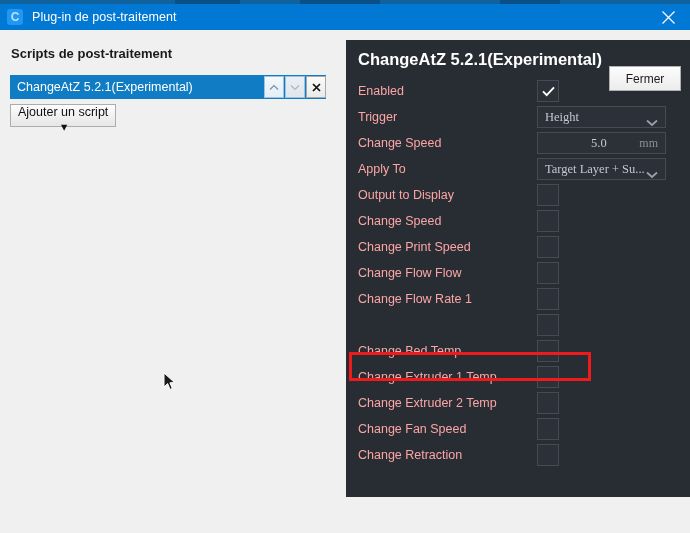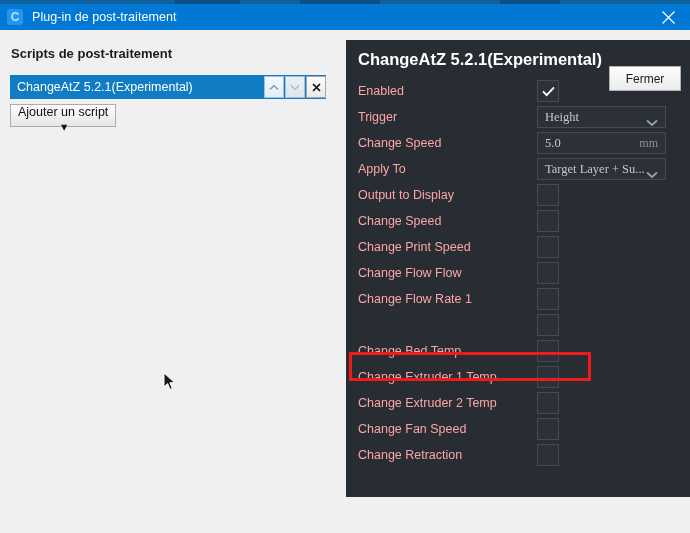--- a/index.html
+++ b/index.html
@@ -246,20 +246,21 @@
   }
 
   .textfield {
     width: 129px; height: 22px;
     box-sizing: border-box;
     border: 1px solid #454b53;
     background: #2c3139;
     display: flex;
     align-items: center;
     position: relative;
+    padding-left: 46px;
   }
   .textfield .val {
     margin-left: 7px;
     font-size: 12.5px;
     color: #c3c8cf;
   }
   .textfield .unit {
     position: absolute;
     right: 7px;
     font-size: 12px;

